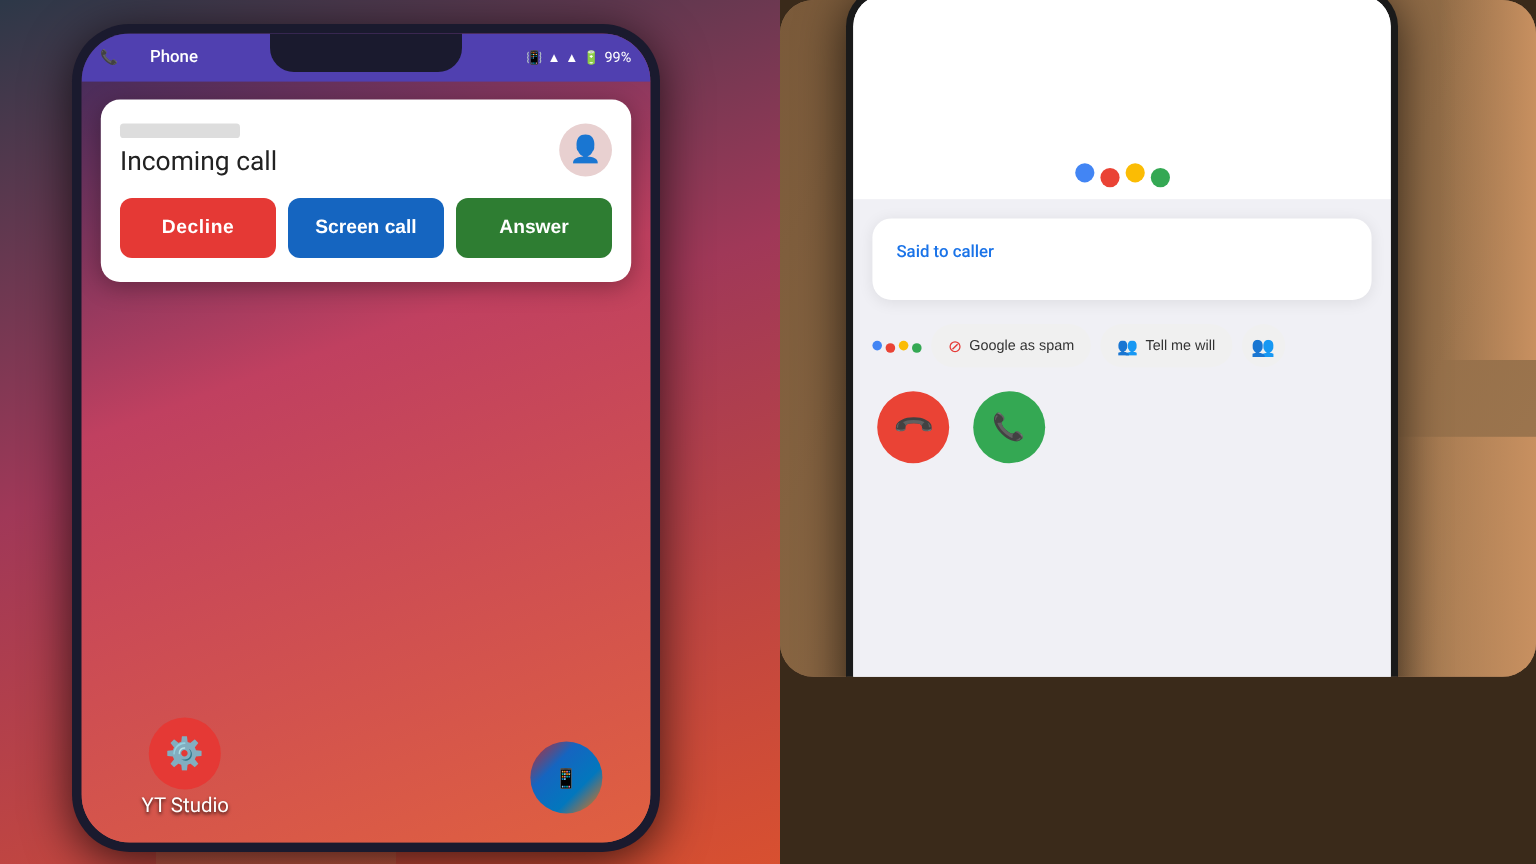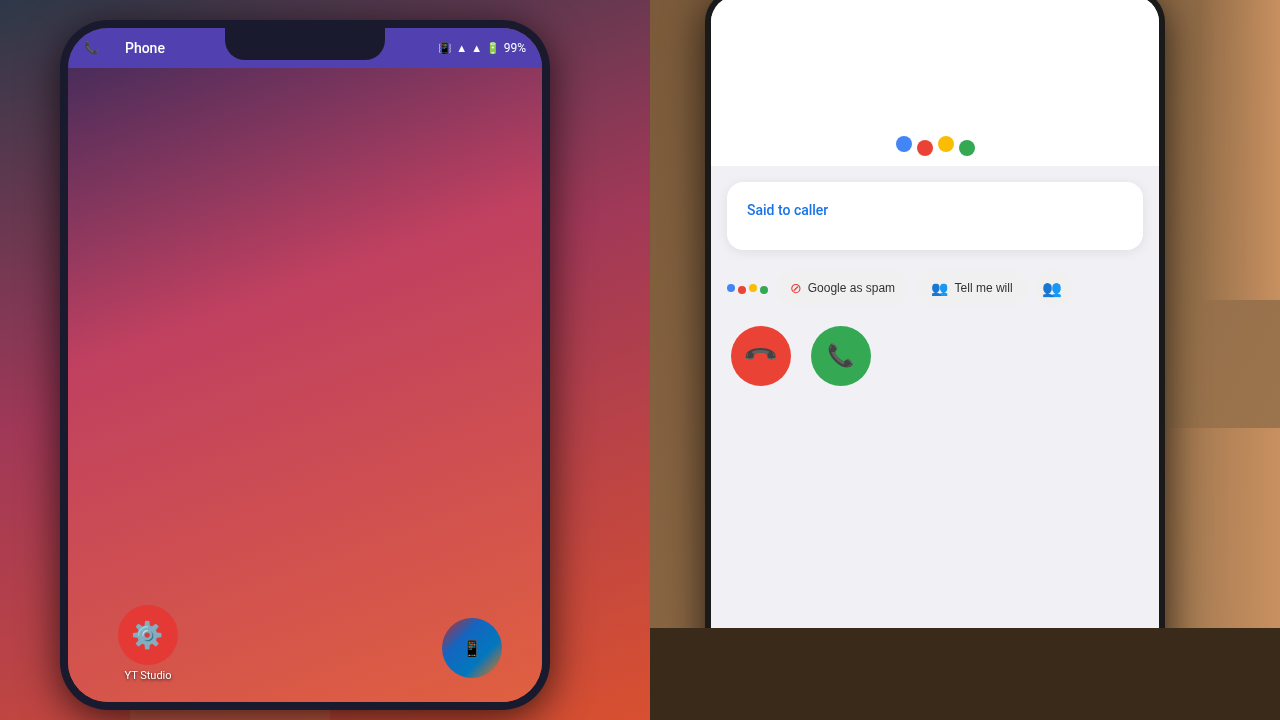--- a/index.html
+++ b/index.html
@@ -175,24 +175,25 @@
       border-radius: 10px;
       padding: 16px 8px;
       font-size: 16px;
       font-weight: 600;
       cursor: pointer;
     }
 
     
     .right-panel {
       width: 630px;
-      height: 628px;
+      height: 564px;
       position: relative;
       overflow: hidden;
       background: linear-gradient(120deg, #8a6a4a 0%, #b08060 100%);
+      border-radius: 28px;
     }
 
     
     .phone-right {
       position: absolute;
       left: 55px;
       top: -10px;
       width: 460px;
       height: 730px;
       background: #1a1a1a;
@@ -233,24 +234,42 @@
           <span style="font-size:11px;">📳</span>
           <span style="font-size:11px;">▲</span>
           <span style="font-size:11px;">▲</span>
           <span style="font-size:11px;">🔋</span>
           <span style="font-size:12px;color:white;">99%</span>
         </div>
       </div>
 
       <div class="notch"></div>
 
+      <div class="call-card">
+        <div class="call-card-header">
+          <div>
+            
+            <div style="width:100px;height:12px;background:#ddd;border-radius:3px;margin-bottom:8px;"></div>
+            <span class="incoming-call-text">Incoming call</span>
+          </div>
+          <div class="avatar-circle">
+            <span class="avatar-icon">👤</span>
+          </div>
+        </div>
+
+        <div class="call-buttons">
+          <button class="btn-decline">Decline</button>
+          <button class="btn-screen">Screen call</button>
+          <button class="btn-answer">Answer</button>
+        </div>
+      </div>
 
       <div style="position:absolute;bottom:20px;left:50px;display:flex;flex-direction:column;align-items:center;gap:4px;">
         <div style="width:60px;height:60px;background:#e53935;border-radius:50%;display:flex;align-items:center;justify-content:center;font-size:26px;">⚙️</div>
-        <span style="color:white;font-size:11px;text-shadow:0 1px 3px rgba(0,0,0,0.8);">YT Studio</span>
+        <span style="color:white;font-size:17px;text-shadow:0 1px 3px rgba(0,0,0,0.8);">YT Studio</span>
       </div>
 
       <div style="position:absolute;bottom:20px;right:40px;display:flex;flex-direction:column;align-items:center;gap:4px;">
         <div style="width:60px;height:60px;background:linear-gradient(135deg,#c62828,#1565c0,#0277bd,#ff6f00);border-radius:50%;display:flex;align-items:center;justify-content:center;font-size:22px;flex-wrap:wrap;">
           <span style="font-size:16px;">📱</span>
         </div>
         <span style="color:white;font-size:11px;"></span>
       </div>
     </div>
   </div>

